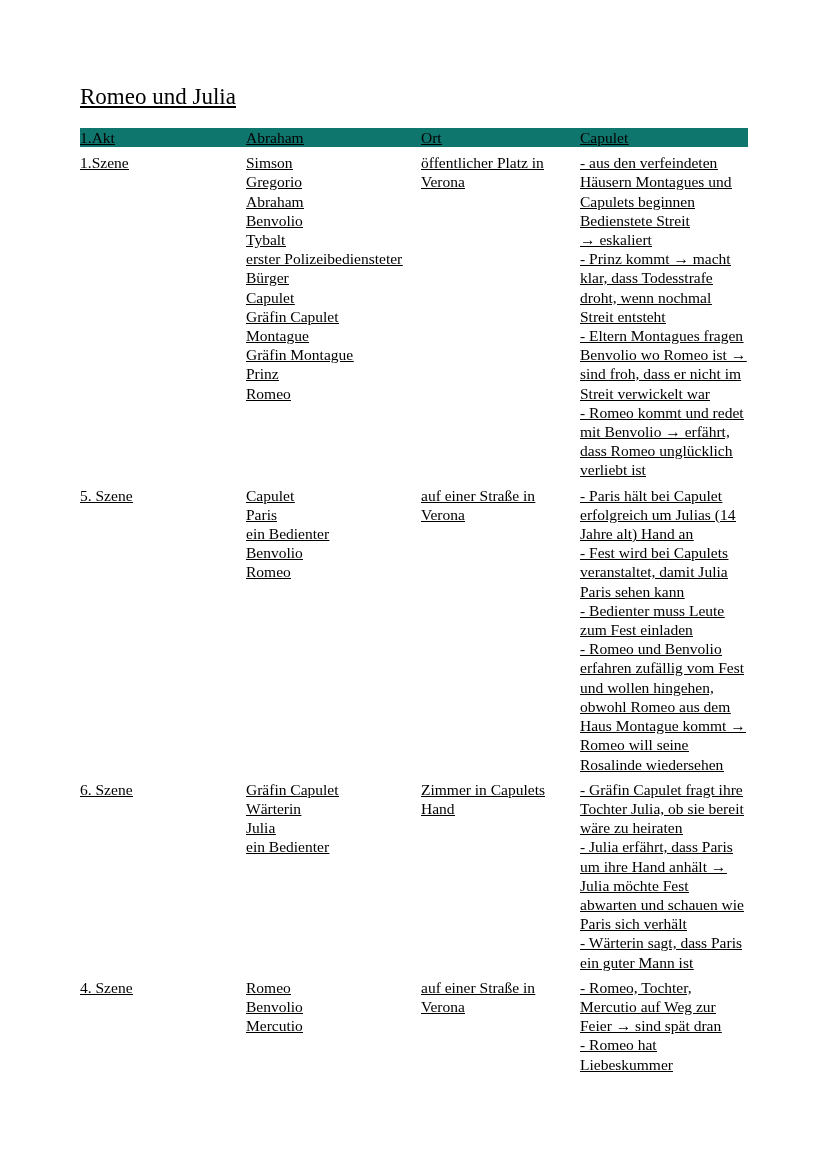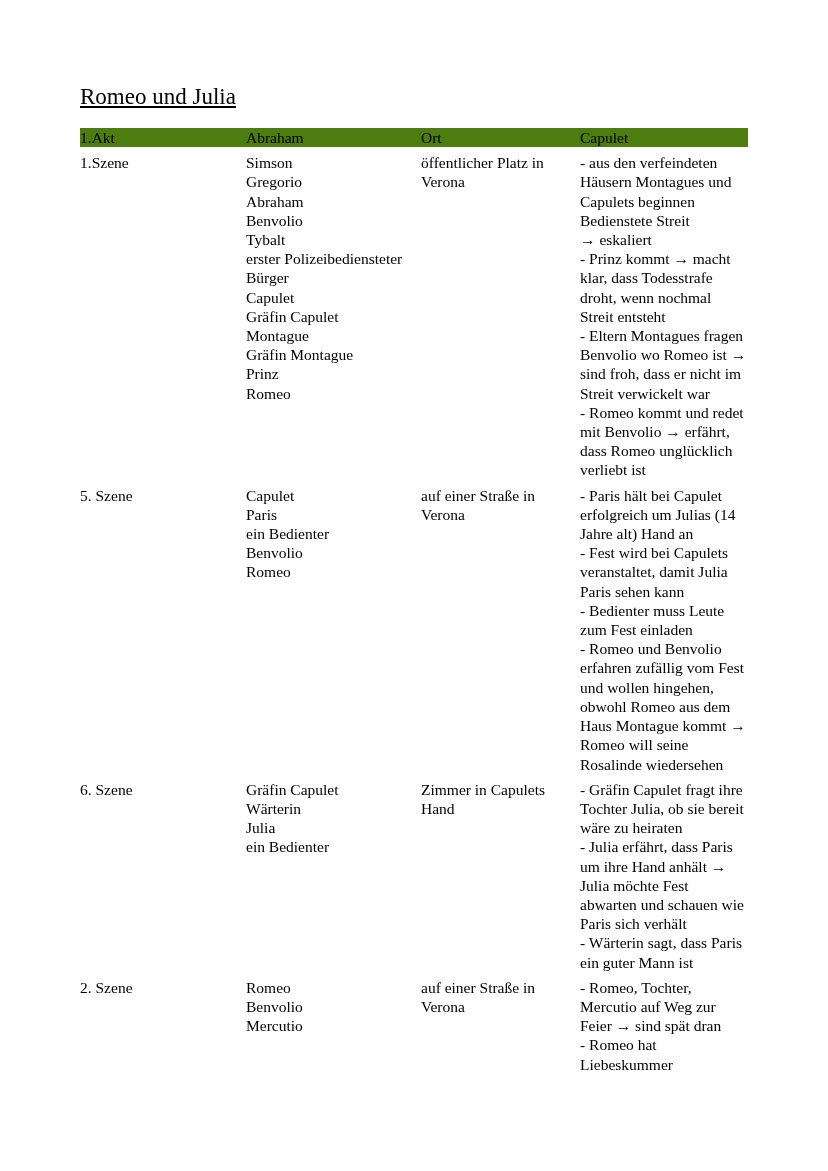--- a/index.html
+++ b/index.html
@@ -1,15 +1,15 @@
 <!DOCTYPE html>
 <html><head>
 <meta charset="utf-8">
 <style>
-  * { margin: 0; padding: 0; box-sizing: border-box; }
+  * { margin: 0; padding: 0; box-sizing: border-box; text-decoration: underline; }
   html, body { background: #ffffff; }
   body {
     width: 828px;
     min-height: 1171px;
     font-family: "Liberation Serif", serif;
     color: #000000;
     position: relative;
   }
   .page {
     padding: 84px 80px 40px 80px;
@@ -34,21 +34,21 @@
     font-size: 15.5px;
     line-height: 19.2px;
     vertical-align: top;
     text-align: left;
     font-weight: normal;
     padding: 0;
     white-space: pre-line;
     word-wrap: break-word;
   }
   thead th {
-    background: #4d7c0f;
+    background: #0f766e;
     white-space: nowrap;
     height: 19px;
   }
   tbody td {
     padding-top: 6px;
   }
 </style>
 </head>
 <body>
 
@@ -112,21 +112,21 @@
         <td>Gräfin Capulet
 Wärterin
 Julia
 ein Bedienter</td>
         <td>Zimmer in Capulets Hand</td>
         <td>- Gräfin Capulet fragt ihre Tochter Julia, ob sie bereit wäre zu heiraten
 - Julia erfährt, dass Paris um ihre Hand anhält → Julia möchte Fest abwarten und schauen wie Paris sich verhält
 - Wärterin sagt, dass Paris ein guter Mann ist</td>
       </tr>
       <tr>
-        <td>2. Szene</td>
+        <td>4. Szene</td>
         <td>Romeo
 Benvolio
 Mercutio</td>
         <td>auf einer Straße in Verona</td>
         <td>- Romeo, Tochter, Mercutio auf Weg zur Feier → sind spät dran
 - Romeo hat Liebeskummer</td>
       </tr>
     </tbody>
   </table>
 

